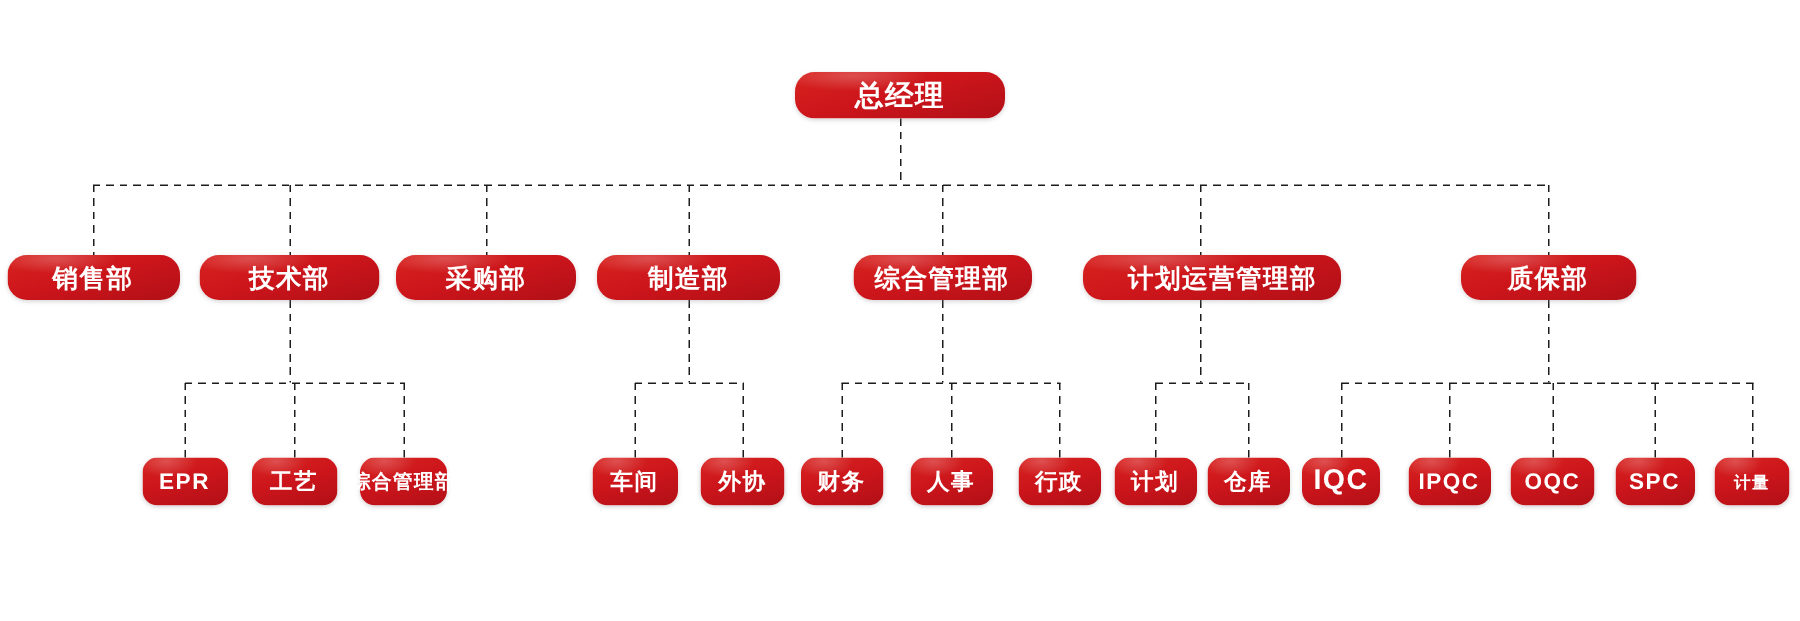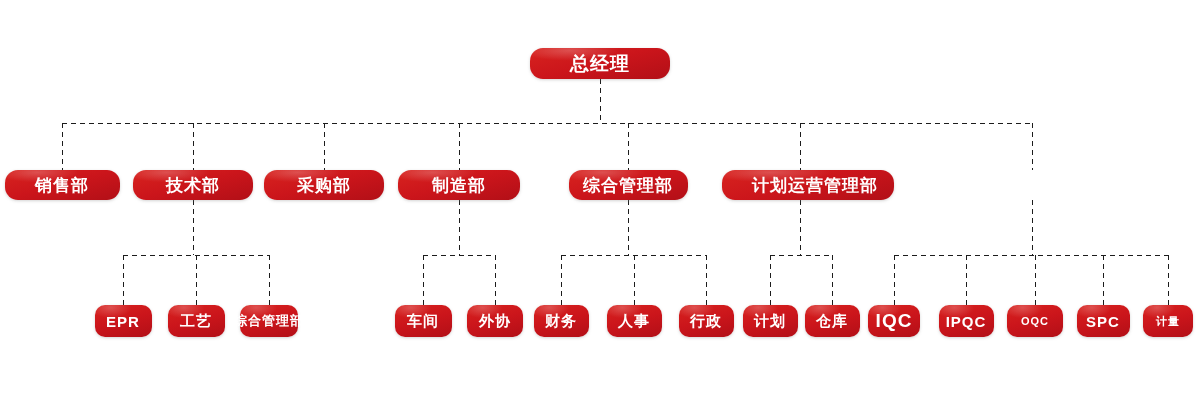--- a/index.html
+++ b/index.html
@@ -78,28 +78,29 @@
     <div class="line v" style="left: 1035px; top: 255px; height: 50px;"></div>
     <div class="line v" style="left: 1103px; top: 255px; height: 50px;"></div>
     <div class="line v" style="left: 1168px; top: 255px; height: 50px;"></div>
     <div class="node lv1" style="left: 530px; top: 48px; width: 140px; height: 31px; font-size: 19px; color: rgb(255, 255, 255);">总经理</div>
     <div class="node lv2" style="left: 4.5px; top: 170px; width: 115px; height: 30px; font-size: 17px; color: rgb(255, 255, 255);">销售部</div>
     <div class="node lv2" style="left: 133px; top: 170px; width: 120px; height: 30px; font-size: 17px; color: rgb(255, 255, 255);">技术部</div>
     <div class="node lv2" style="left: 398px; top: 170px; width: 122px; height: 30px; font-size: 17px; color: rgb(255, 255, 255);">制造部</div>
     <div class="node lv2" style="left: 264px; top: 170px; width: 120px; height: 30px; font-size: 17px; color: rgb(255, 255, 255);">采购部</div>
     <div class="node lv2" style="left: 568.5px; top: 170px; width: 119px; height: 30px; font-size: 17px; color: rgb(255, 255, 255);">综合管理部</div>
     <div class="node lv2" style="left: 721.5px; top: 170px; width: 157px; height: 30px; font-size: 17px; color: rgb(255, 255, 255); padding-left: 15px;">计划运营管理部</div>
+    <div class="node lv2" style="left: 973.5px; top: 170px; width: 117px; height: 30px; font-size: 17px; color: rgb(255, 255, 255);">质保部</div>
     <div class="node lv3" style="left: 94.5px; top: 305px; width: 57px; height: 32px; font-size: 15px; color: rgb(255, 255, 255);">EPR</div>
     <div class="node lv3" style="left: 167.5px; top: 305px; width: 57px; height: 32px; font-size: 15px; color: rgb(255, 255, 255);">工艺</div>
     <div class="node lv3" style="left: 240px; top: 305px; width: 58px; height: 32px; font-size: 13px; color: rgb(255, 255, 255);">综合管理部</div>
     <div class="node lv3" style="left: 394.5px; top: 305px; width: 57px; height: 32px; font-size: 15px; color: rgb(255, 255, 255);">车间</div>
     <div class="node lv3" style="left: 467px; top: 305px; width: 56px; height: 32px; font-size: 15px; color: rgb(255, 255, 255);">外协</div>
     <div class="node lv3" style="left: 533.5px; top: 305px; width: 55px; height: 32px; font-size: 15px; color: rgb(255, 255, 255); font-family: Liberation Mono, monospace;">财务</div>
     <div class="node lv3" style="left: 606.5px; top: 305px; width: 55px; height: 32px; font-size: 15px; color: rgb(255, 255, 255);">人事</div>
     <div class="node lv3" style="left: 678.5px; top: 305px; width: 55px; height: 32px; font-size: 15px; color: rgb(255, 255, 255);">行政</div>
     <div class="node lv3" style="left: 742.5px; top: 305px; width: 55px; height: 32px; font-size: 15px; color: rgb(255, 255, 255);">计划</div>
     <div class="node lv3" style="left: 804.5px; top: 305px; width: 55px; height: 32px; font-size: 15px; color: rgb(255, 255, 255);">仓库</div>
     <div class="node lv3" style="left: 868px; top: 305px; width: 52px; height: 32px; font-size: 19px; color: rgb(255, 255, 255);">IQC</div>
     <div class="node lv3" style="left: 938.5px; top: 305px; width: 55px; height: 32px; font-size: 15px; color: rgb(255, 255, 255);">IPQC</div>
-    <div class="node lv3" style="left: 1007px; top: 305px; width: 56px; height: 32px; font-size: 11px; color: rgb(255, 255, 255);">OQC</div>
+    <div class="node lv3" style="left: 1007px; top: 305px; width: 56px; height: 32px; font-size: 15px; color: rgb(255, 255, 255);">OQC</div>
     <div class="node lv3" style="left: 1076.5px; top: 305px; width: 53px; height: 32px; font-size: 15px; color: rgb(255, 255, 255);">SPC</div>
     <div class="node lv3" style="left: 1143px; top: 305px; width: 50px; height: 32px; font-size: 11px; color: rgb(255, 255, 255);">计量</div>
   </div>
 
 </body></html>

